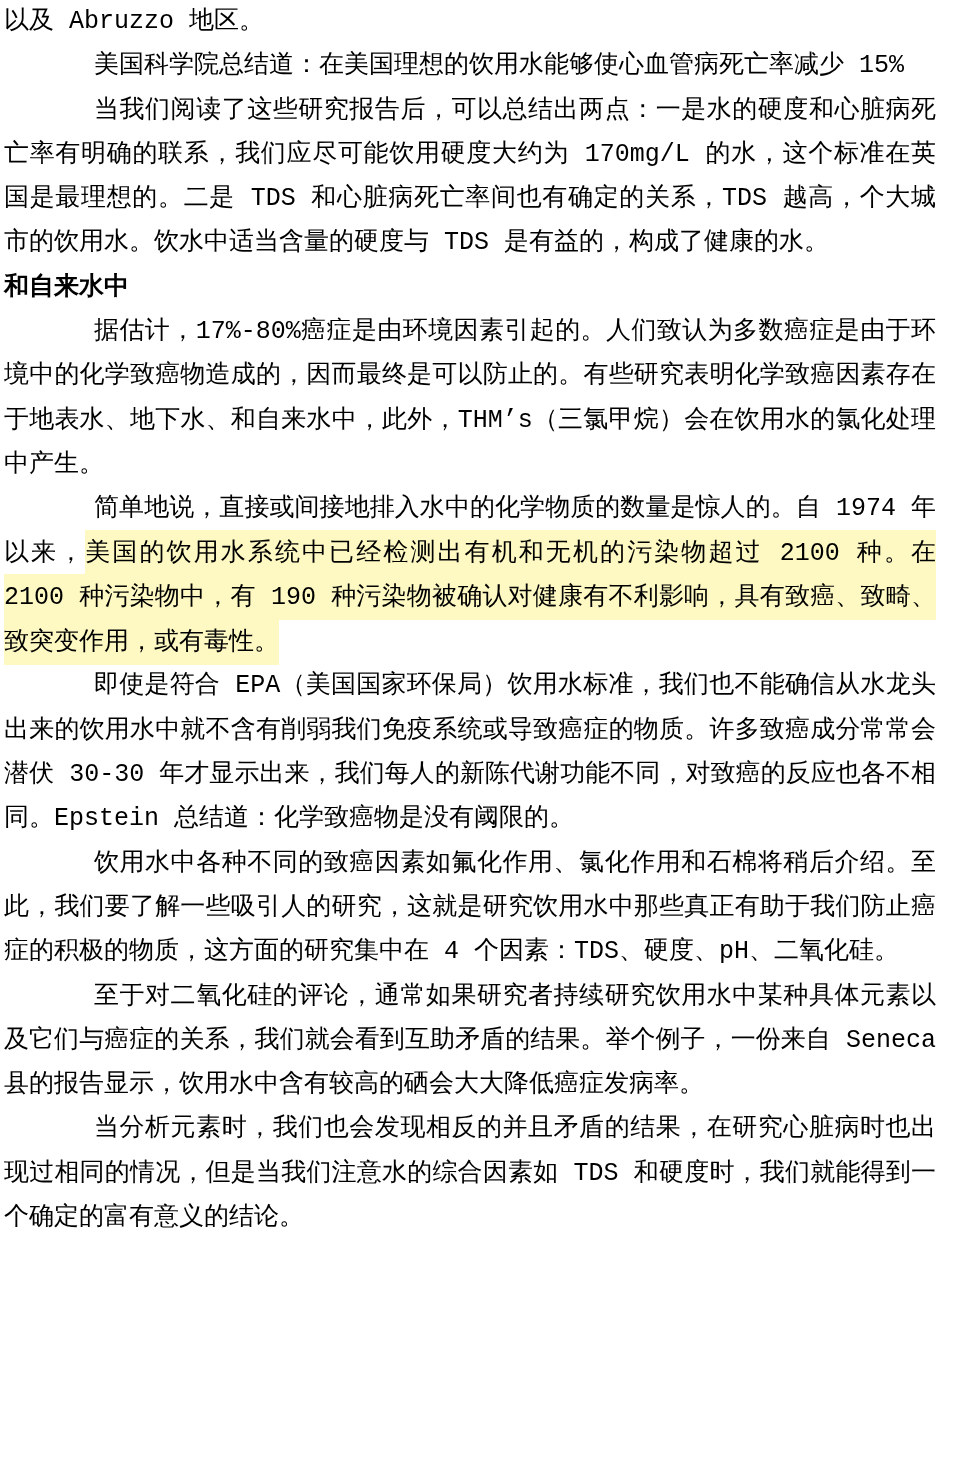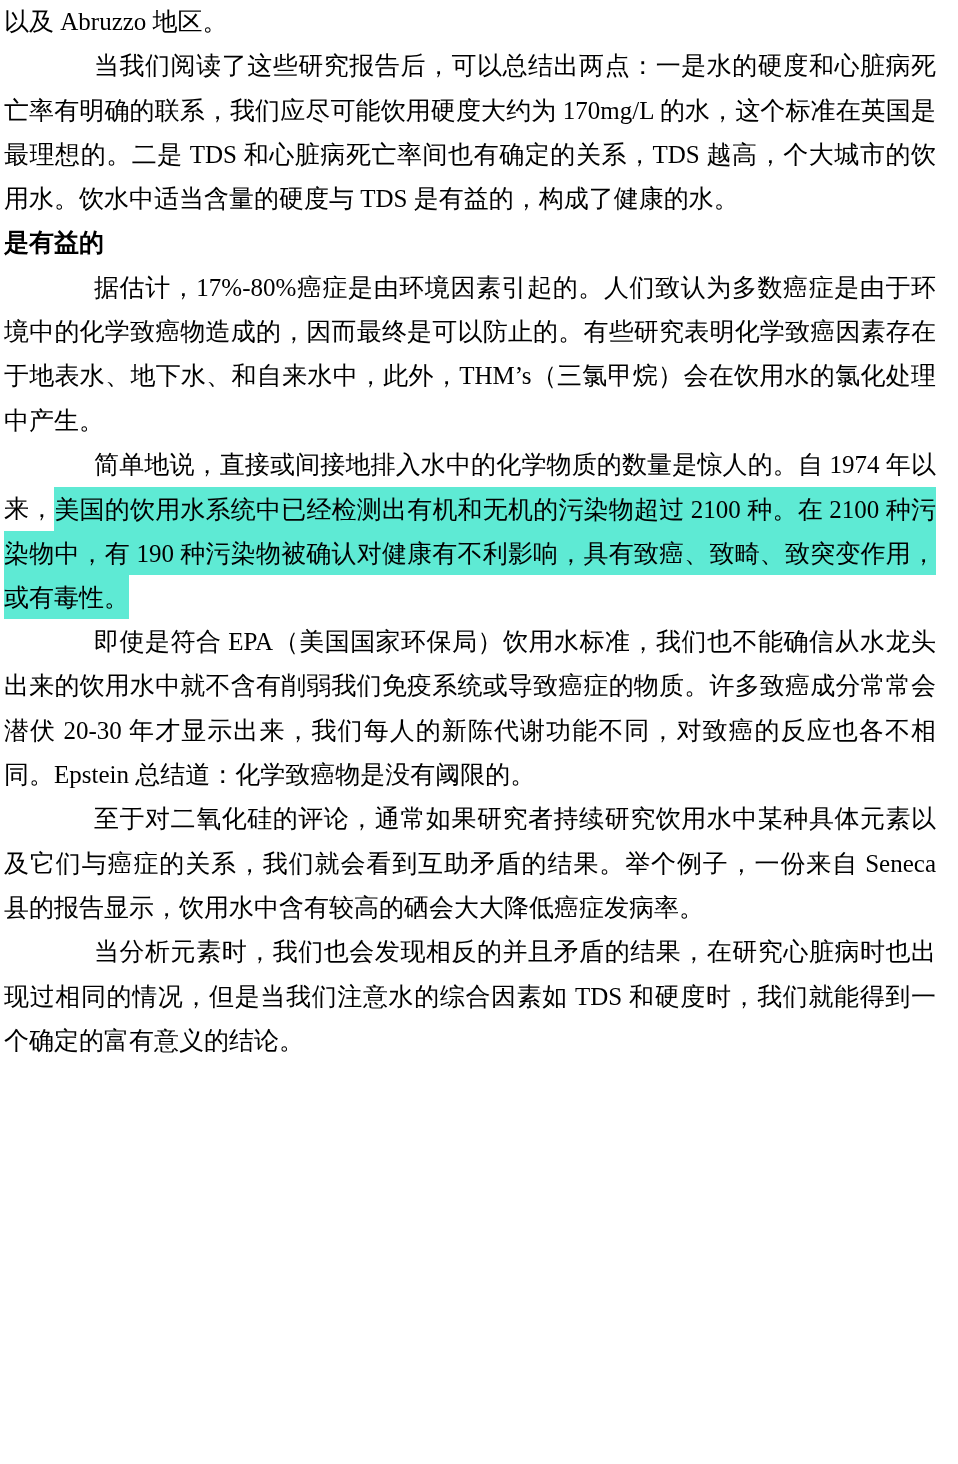--- a/index.html
+++ b/index.html
@@ -17,42 +17,45 @@
   .doc {
     box-sizing: border-box;
     width: 958px;
     height: 1236px;
     padding: 0 22px 0 4px;
     font-size: 25px;
     line-height: 44.3px;
     text-align: justify;
     text-justify: inter-ideograph;
     overflow: hidden;
+    font-family: Liberation Mono, monospace;
   }
   .doc p, .doc h2 {
     margin: 0;
     padding: 0;
     font-size: 25px;
     line-height: 44.3px;
   }
   .doc p { font-weight: normal; }
   .doc h2.heading { font-weight: bold; }
   .indent { text-indent: 90px; }
   .hl {
-    background: #5eead4;
+    background: #fef9c3;
     padding: 8.5px 0;
   }
 </style>
 </head>
 <body>
 
 <div class="doc">
   <div>
       <p class="para"><span>以及 Abruzzo 地区。</span></p>
+      <p class="indent para"><span>美国科学院总结道：在美国理想的饮用水能够使心血管病死亡率减少 15%</span></p>
       <p class="indent para"><span>当我们阅读了这些研究报告后，可以总结出两点：一是水的硬度和心脏病死亡率有明确的联系，我们应尽可能饮用硬度大约为 170mg/L 的水，这个标准在英国是最理想的。二是 TDS 和心脏病死亡率间也有确定的关系，TDS 越高，个大城市的饮用水。饮水中适当含量的硬度与 TDS 是有益的，构成了健康的水。</span></p>
-      <h2 class="heading"><span>是有益的</span></h2>
+      <h2 class="heading"><span>和自来水中</span></h2>
       <p class="indent para"><span>据估计，17%-80%癌症是由环境因素引起的。人们致认为多数癌症是由于环境中的化学致癌物造成的，因而最终是可以防止的。有些研究表明化学致癌因素存在于地表水、地下水、和自来水中，此外，THM’s（三氯甲烷）会在饮用水的氯化处理中产生。</span></p>
       <p class="indent para"><span>简单地说，直接或间接地排入水中的化学物质的数量是惊人的。自 1974 年以来，</span><span class="hl">美国的饮用水系统中已经检测出有机和无机的污染物超过 2100 种。在 2100 种污染物中，有 190 种污染物被确认对健康有不利影响，具有致癌、致畸、致突变作用，或有毒性。</span></p>
-      <p class="indent para"><span>即使是符合 EPA（美国国家环保局）饮用水标准，我们也不能确信从水龙头出来的饮用水中就不含有削弱我们免疫系统或导致癌症的物质。许多致癌成分常常会潜伏 20-30 年才显示出来，我们每人的新陈代谢功能不同，对致癌的反应也各不相同。Epstein 总结道：化学致癌物是没有阈限的。</span></p>
+      <p class="indent para"><span>即使是符合 EPA（美国国家环保局）饮用水标准，我们也不能确信从水龙头出来的饮用水中就不含有削弱我们免疫系统或导致癌症的物质。许多致癌成分常常会潜伏 30-30 年才显示出来，我们每人的新陈代谢功能不同，对致癌的反应也各不相同。Epstein 总结道：化学致癌物是没有阈限的。</span></p>
+      <p class="indent para"><span>饮用水中各种不同的致癌因素如氟化作用、氯化作用和石棉将稍后介绍。至此，我们要了解一些吸引人的研究，这就是研究饮用水中那些真正有助于我们防止癌症的积极的物质，这方面的研究集中在 4 个因素：TDS、硬度、pH、二氧化硅。</span></p>
       <p class="indent para"><span>至于对二氧化硅的评论，通常如果研究者持续研究饮用水中某种具体元素以及它们与癌症的关系，我们就会看到互助矛盾的结果。举个例子，一份来自 Seneca 县的报告显示，饮用水中含有较高的硒会大大降低癌症发病率。</span></p>
       <p class="indent para"><span>当分析元素时，我们也会发现相反的并且矛盾的结果，在研究心脏病时也出现过相同的情况，但是当我们注意水的综合因素如 TDS 和硬度时，我们就能得到一个确定的富有意义的结论。</span></p>
     </div>
 </div>
 
 </body></html>

